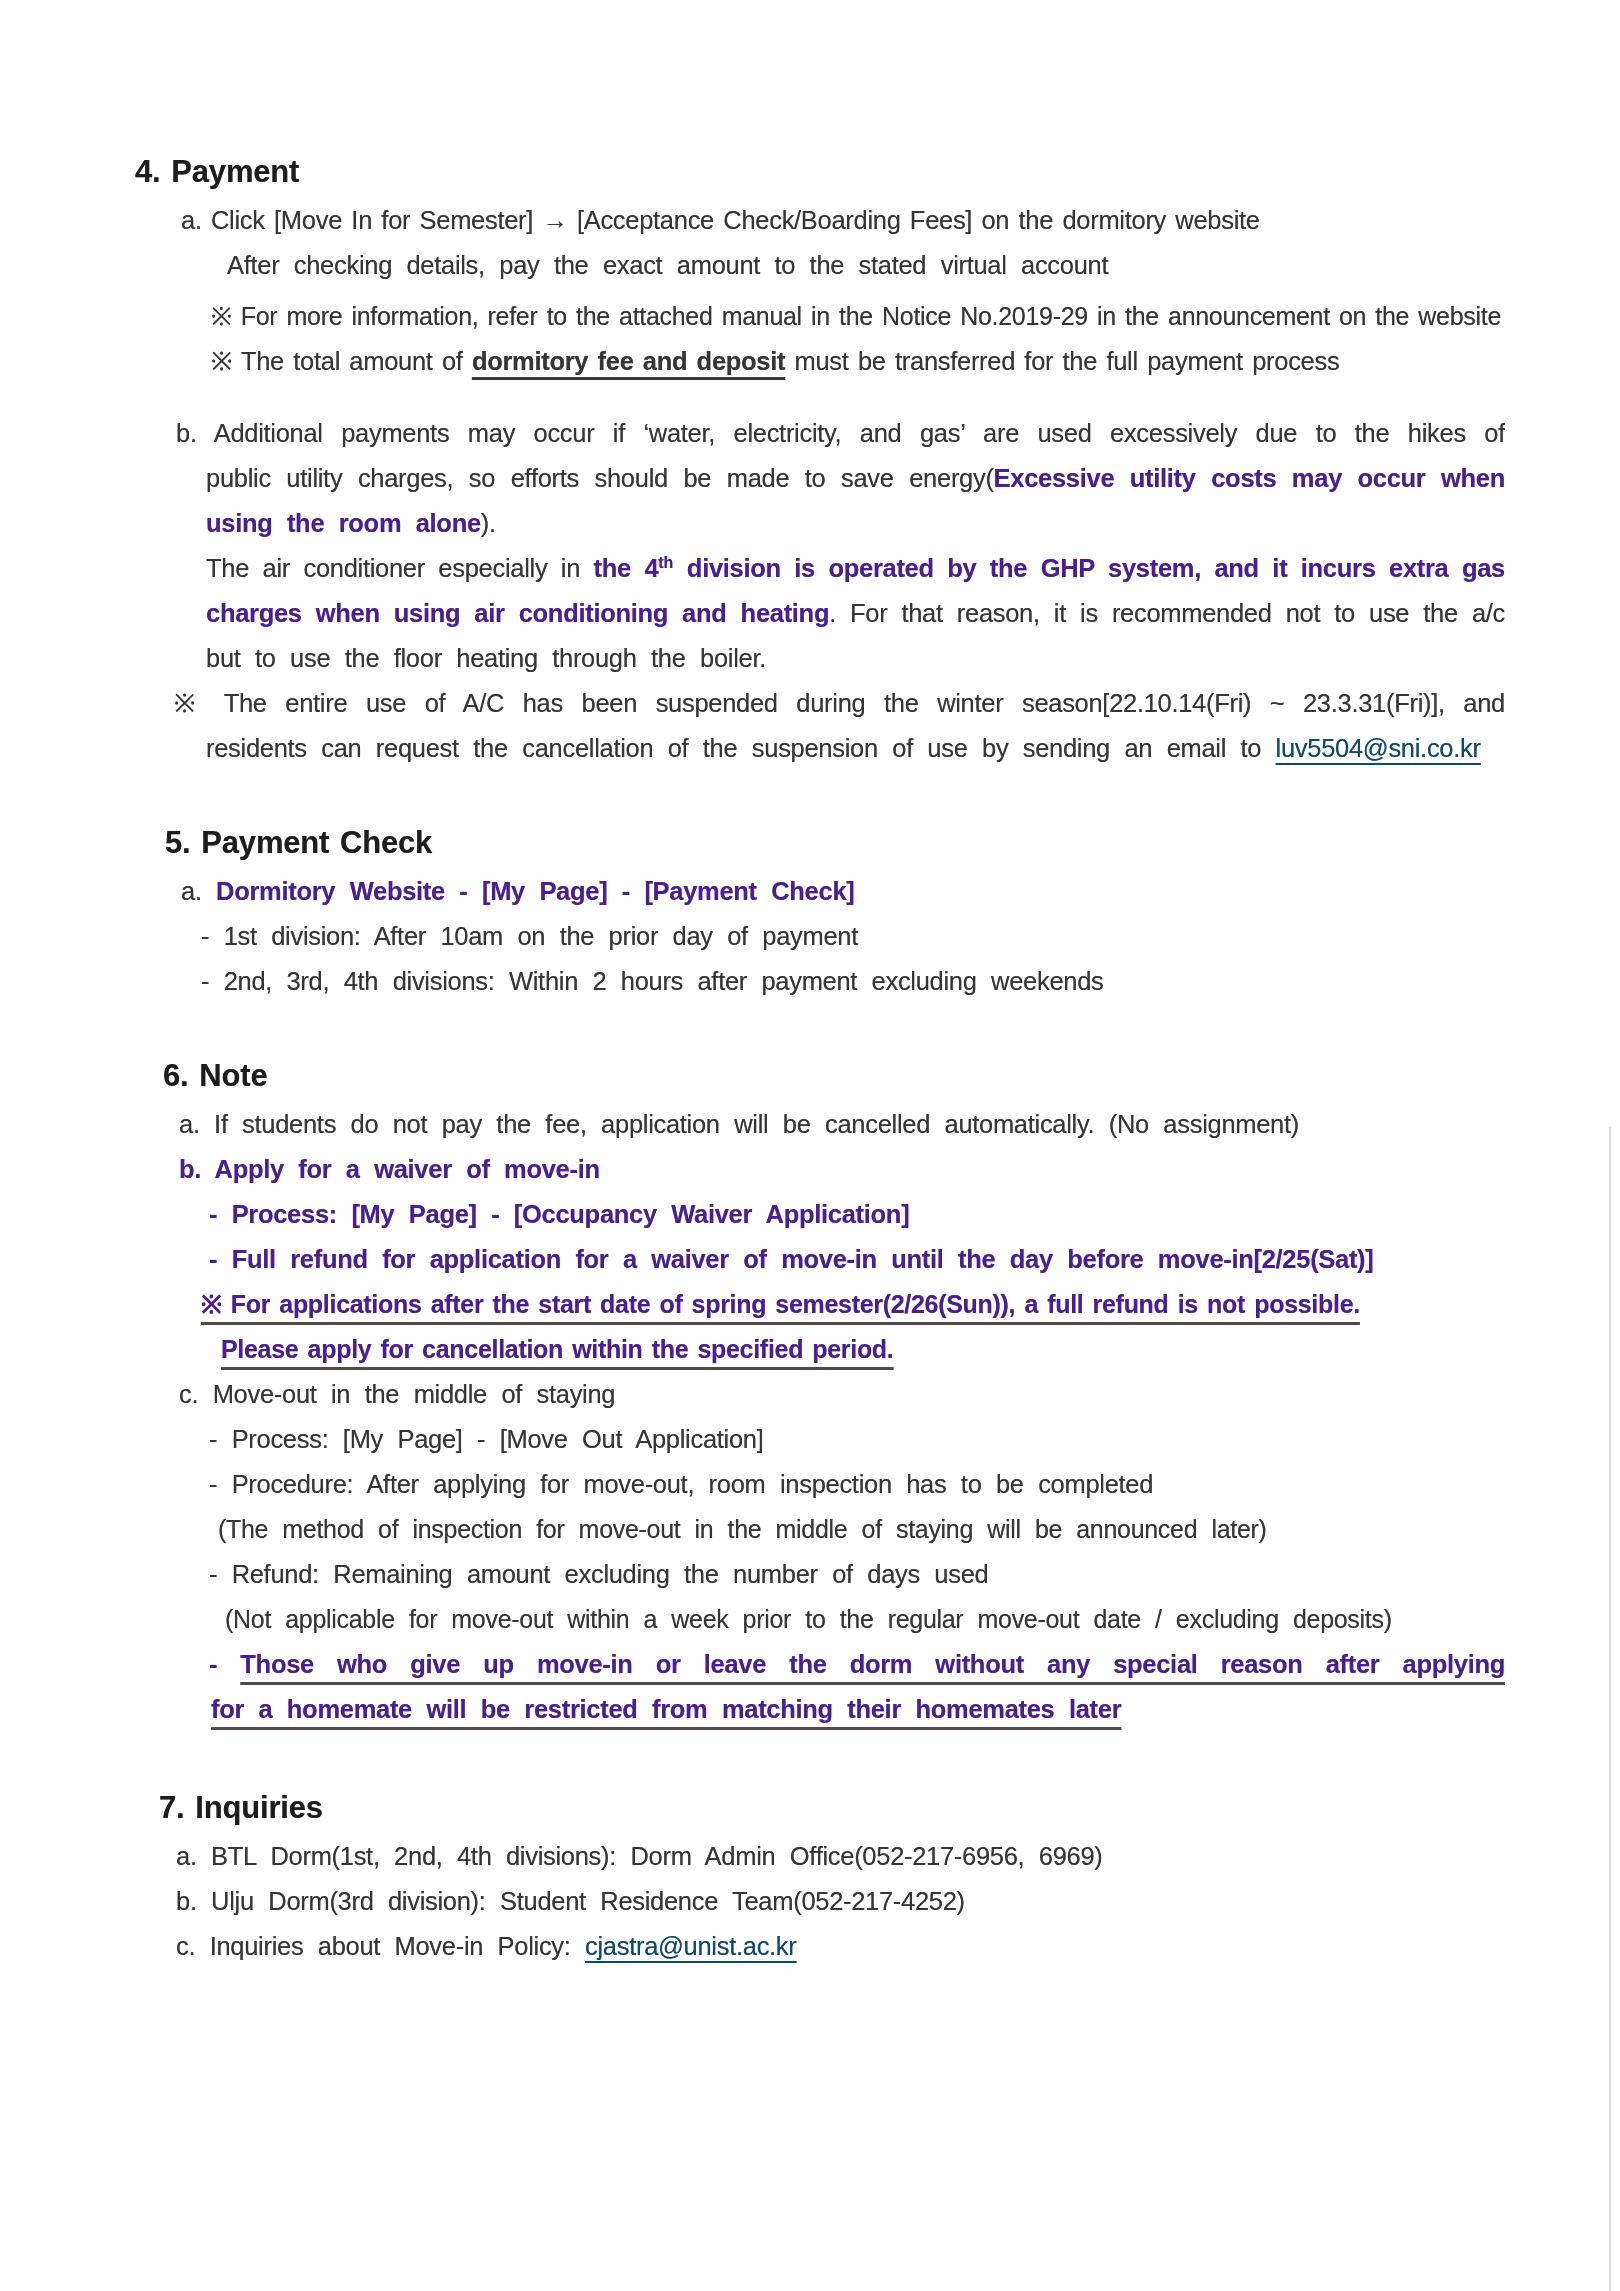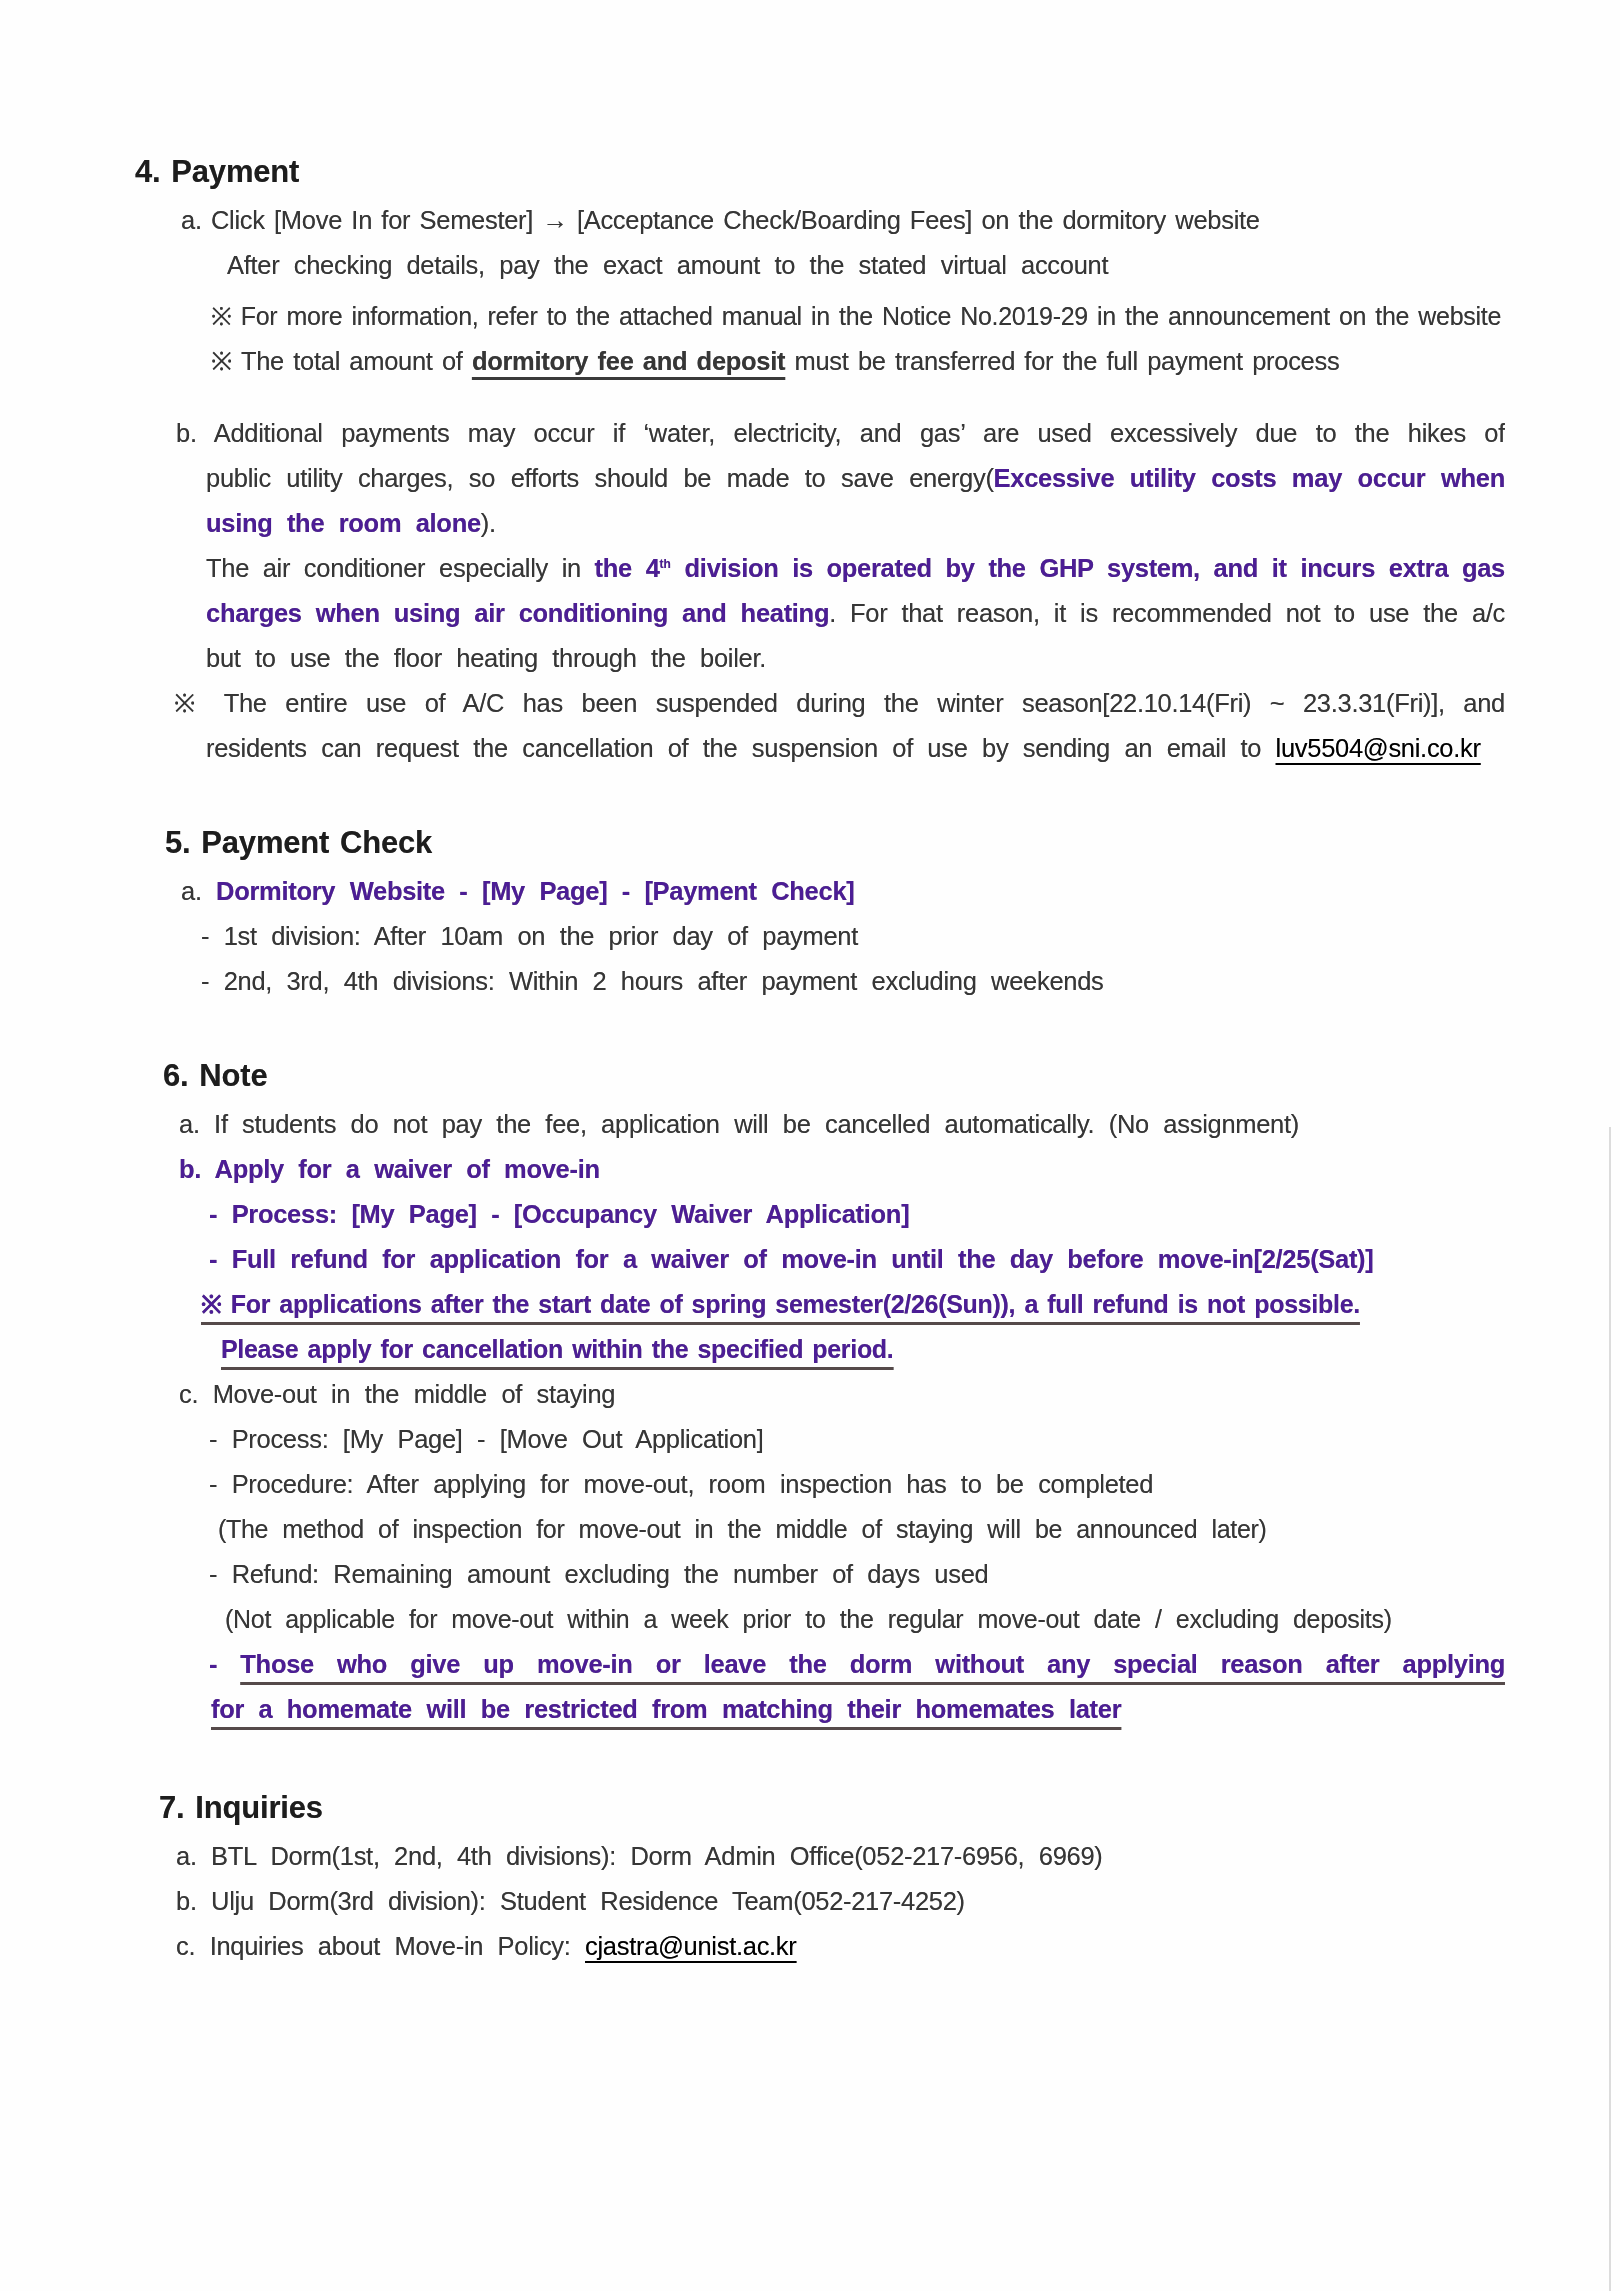--- a/index.html
+++ b/index.html
@@ -62,26 +62,26 @@
     text-underline-offset:6.9px;
   }
   .ud{
     text-decoration:underline;
     text-decoration-color:#554a4a;
     text-decoration-thickness:2.9px;
     text-underline-offset:8.8px;
   }
   .sup{
     vertical-align:super;
-    font-size:12px;
+    font-size:16px;
     line-height:0;
     letter-spacing:0;
   }
   a.link{
-    color:#000000;font-weight:400;
+    color:#0c4a6e;font-weight:400;
     text-decoration:underline;
     text-decoration-thickness:2px;
     text-underline-offset:5.9px;
     cursor:pointer;
   }
   .edge-artifact{
     position:absolute;right:8.8px;top:1127px;bottom:0;
     width:2px;background:#dcdcdc;
   }
 </style>

